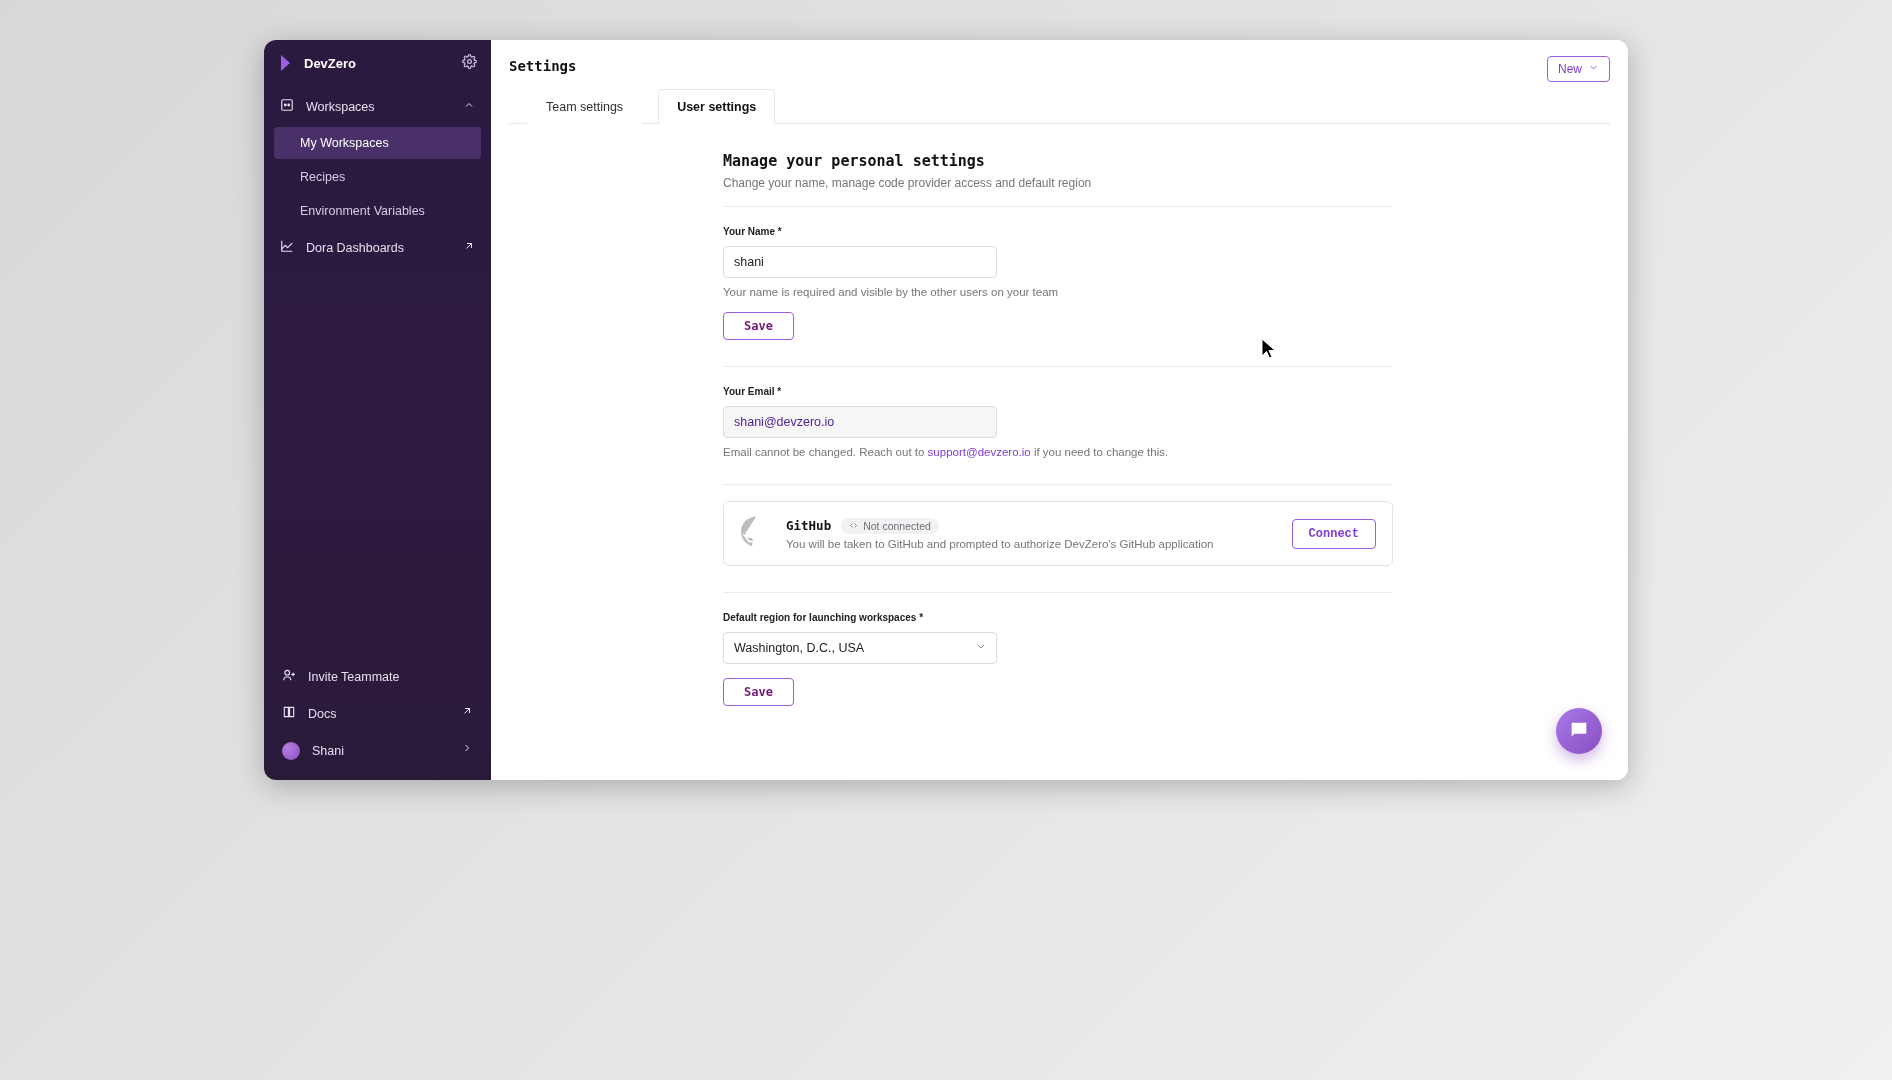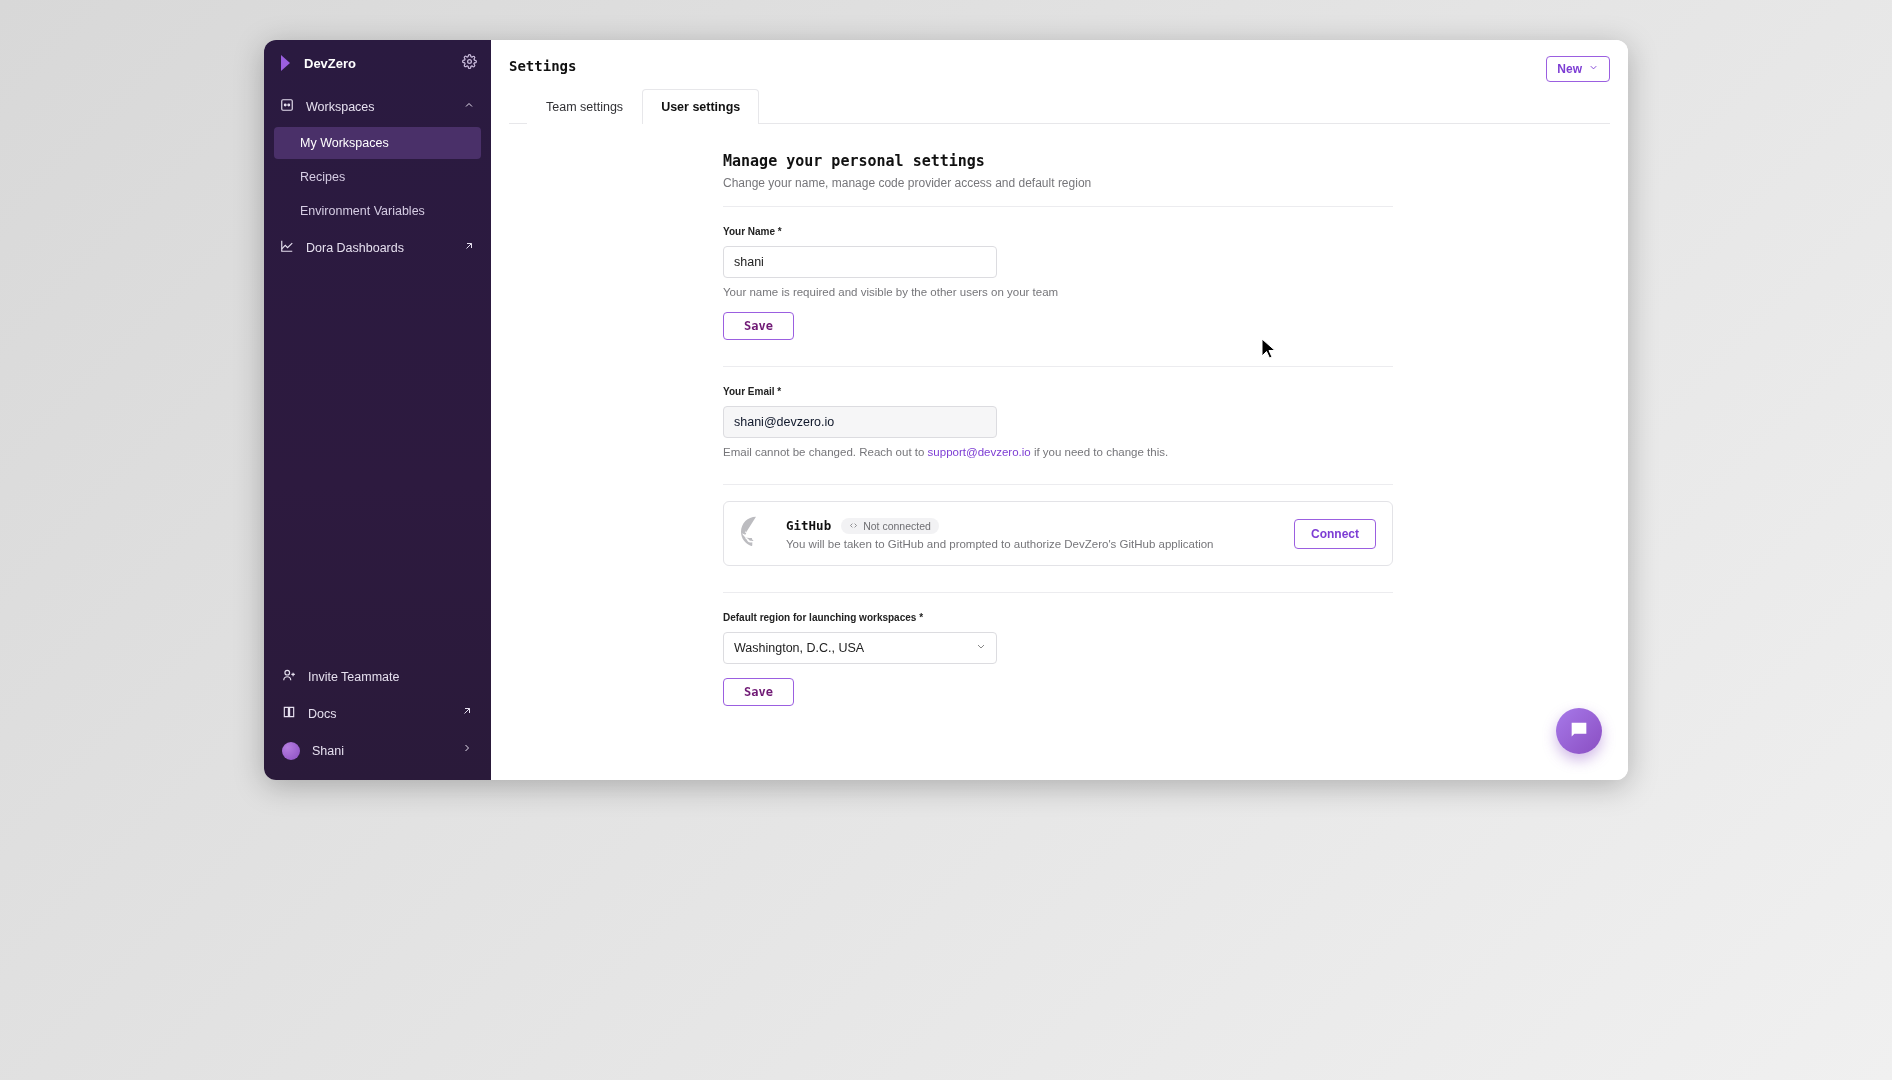--- a/index.html
+++ b/index.html
@@ -74,47 +74,47 @@
   .main { flex: 1; background: #fff; display: flex; flex-direction: column; }
   .main-header { padding: 14px 18px 0 18px; position: relative; }
   .breadcrumbs { color: #8b8b8f; font-size: 11.5px; }
   .breadcrumbs a { color: #8b8b8f; text-decoration: none; }
   .breadcrumbs .sep { margin: 0 4px; }
   .page-title { font-family: ui-monospace, Menlo, Consolas, monospace; font-weight: 700; font-size: 14px; margin-top: 4px; }
 
   .new-btn {
     position: absolute; right: 18px; top: 16px;
     border: 1px solid #9b5fe0; color: #7d3dd4; background: #fff;
-    padding: 5px 10px; border-radius: 4px; font-size: 12px; font-weight: 700;
+    padding: 5px 10px; border-radius: 4px; font-size: 12px; font-weight: 400;
     display: inline-flex; align-items: center; gap: 6px; cursor: pointer;
   }
   .new-btn svg { stroke: #7d3dd4; }
 
-  .tabs { display: flex; gap: 0; margin-top: 14px; border-bottom: 1px solid #e7e7ea; padding: 0 18px; }
+  .tabs { display: flex; gap: 16px; margin-top: 14px; border-bottom: 1px solid #e7e7ea; padding: 0 18px; }
   .tab {
     padding: 10px 18px; font-size: 12.5px; color: #313135; cursor: pointer;
     border: 1px solid transparent; border-bottom: none; border-radius: 4px 4px 0 0;
     position: relative; top: 1px; background: #fff;
   }
   .tab.active { border-color: #e7e7ea; color: #111; font-weight: 600; }
 
   .content { flex: 1; overflow: auto; padding: 28px 0 40px 0; }
   .content-inner { width: 670px; margin: 0 0 0 232px; }
 
   .section-title { font-family: ui-monospace, Menlo, Consolas, monospace; font-weight: 700; font-size: 15px; }
   .section-sub { color: #76767a; font-size: 12px; margin-top: 6px; }
   .hr { border: none; border-top: 1px solid #ececef; margin: 16px 0; }
 
   .field-label { font-size: 10px; font-weight: 600; color: #222; }
   .req { color: #222; }
   .text-input {
     width: 274px; padding: 8px 10px; border: 1px solid #dcdce0; border-radius: 4px;
     font-size: 12.5px; margin-top: 8px; background: #fff; color: #222;
   }
-  .text-input[readonly] { background: #f6f6f7; color: #0f172a; }
+  .text-input[readonly] { background: #f6f6f7; color: #4c1d95; }
   .helper { color: #76767a; font-size: 11.5px; margin-top: 8px; }
 
   .save-btn {
     margin-top: 14px; border: 1px solid #9b5fe0; color: #701a75; background: #fff;
     padding: 6px 20px; border-radius: 4px; font-size: 12px; font-family: ui-monospace, Menlo, Consolas, monospace; font-weight: 600;
     cursor: pointer;
   }
 
   .support-link { color: #7d3dd4; text-decoration: none; }
 
@@ -128,21 +128,21 @@
   .gh-title-row { display: flex; align-items: center; gap: 10px; }
   .gh-title { font-family: ui-monospace, Menlo, Consolas, monospace; font-weight: 700; font-size: 12.5px; }
   .badge {
     display: inline-flex; align-items: center; gap: 5px;
     background: #f2f2f4; color: #6f6f73; font-size: 10.5px;
     padding: 2px 8px; border-radius: 10px;
   }
   .gh-sub { color: #76767a; font-size: 11.5px; margin-top: 4px; }
   .connect-btn {
     border: 1px solid #9b5fe0; color: #7d3dd4; background: #fff;
-    padding: 7px 16px; border-radius: 4px; font-size: 12px; font-family: Liberation Sans, sans-serif; font-weight: 700;
+    padding: 7px 16px; border-radius: 4px; font-size: 12px; font-family: Liberation Mono, monospace; font-weight: 700;
     cursor: pointer;
   }
 
   .select-wrap { position: relative; width: 274px; margin-top: 8px; }
   .select {
     width: 100%; padding: 8px 30px 8px 10px; border: 1px solid #dcdce0; border-radius: 4px;
     font-size: 12.5px; background: #fff; appearance: none; cursor: pointer; color: #222;
   }
   .select-caret { position: absolute; right: 10px; top: 50%; transform: translateY(-50%); pointer-events: none; }
 

